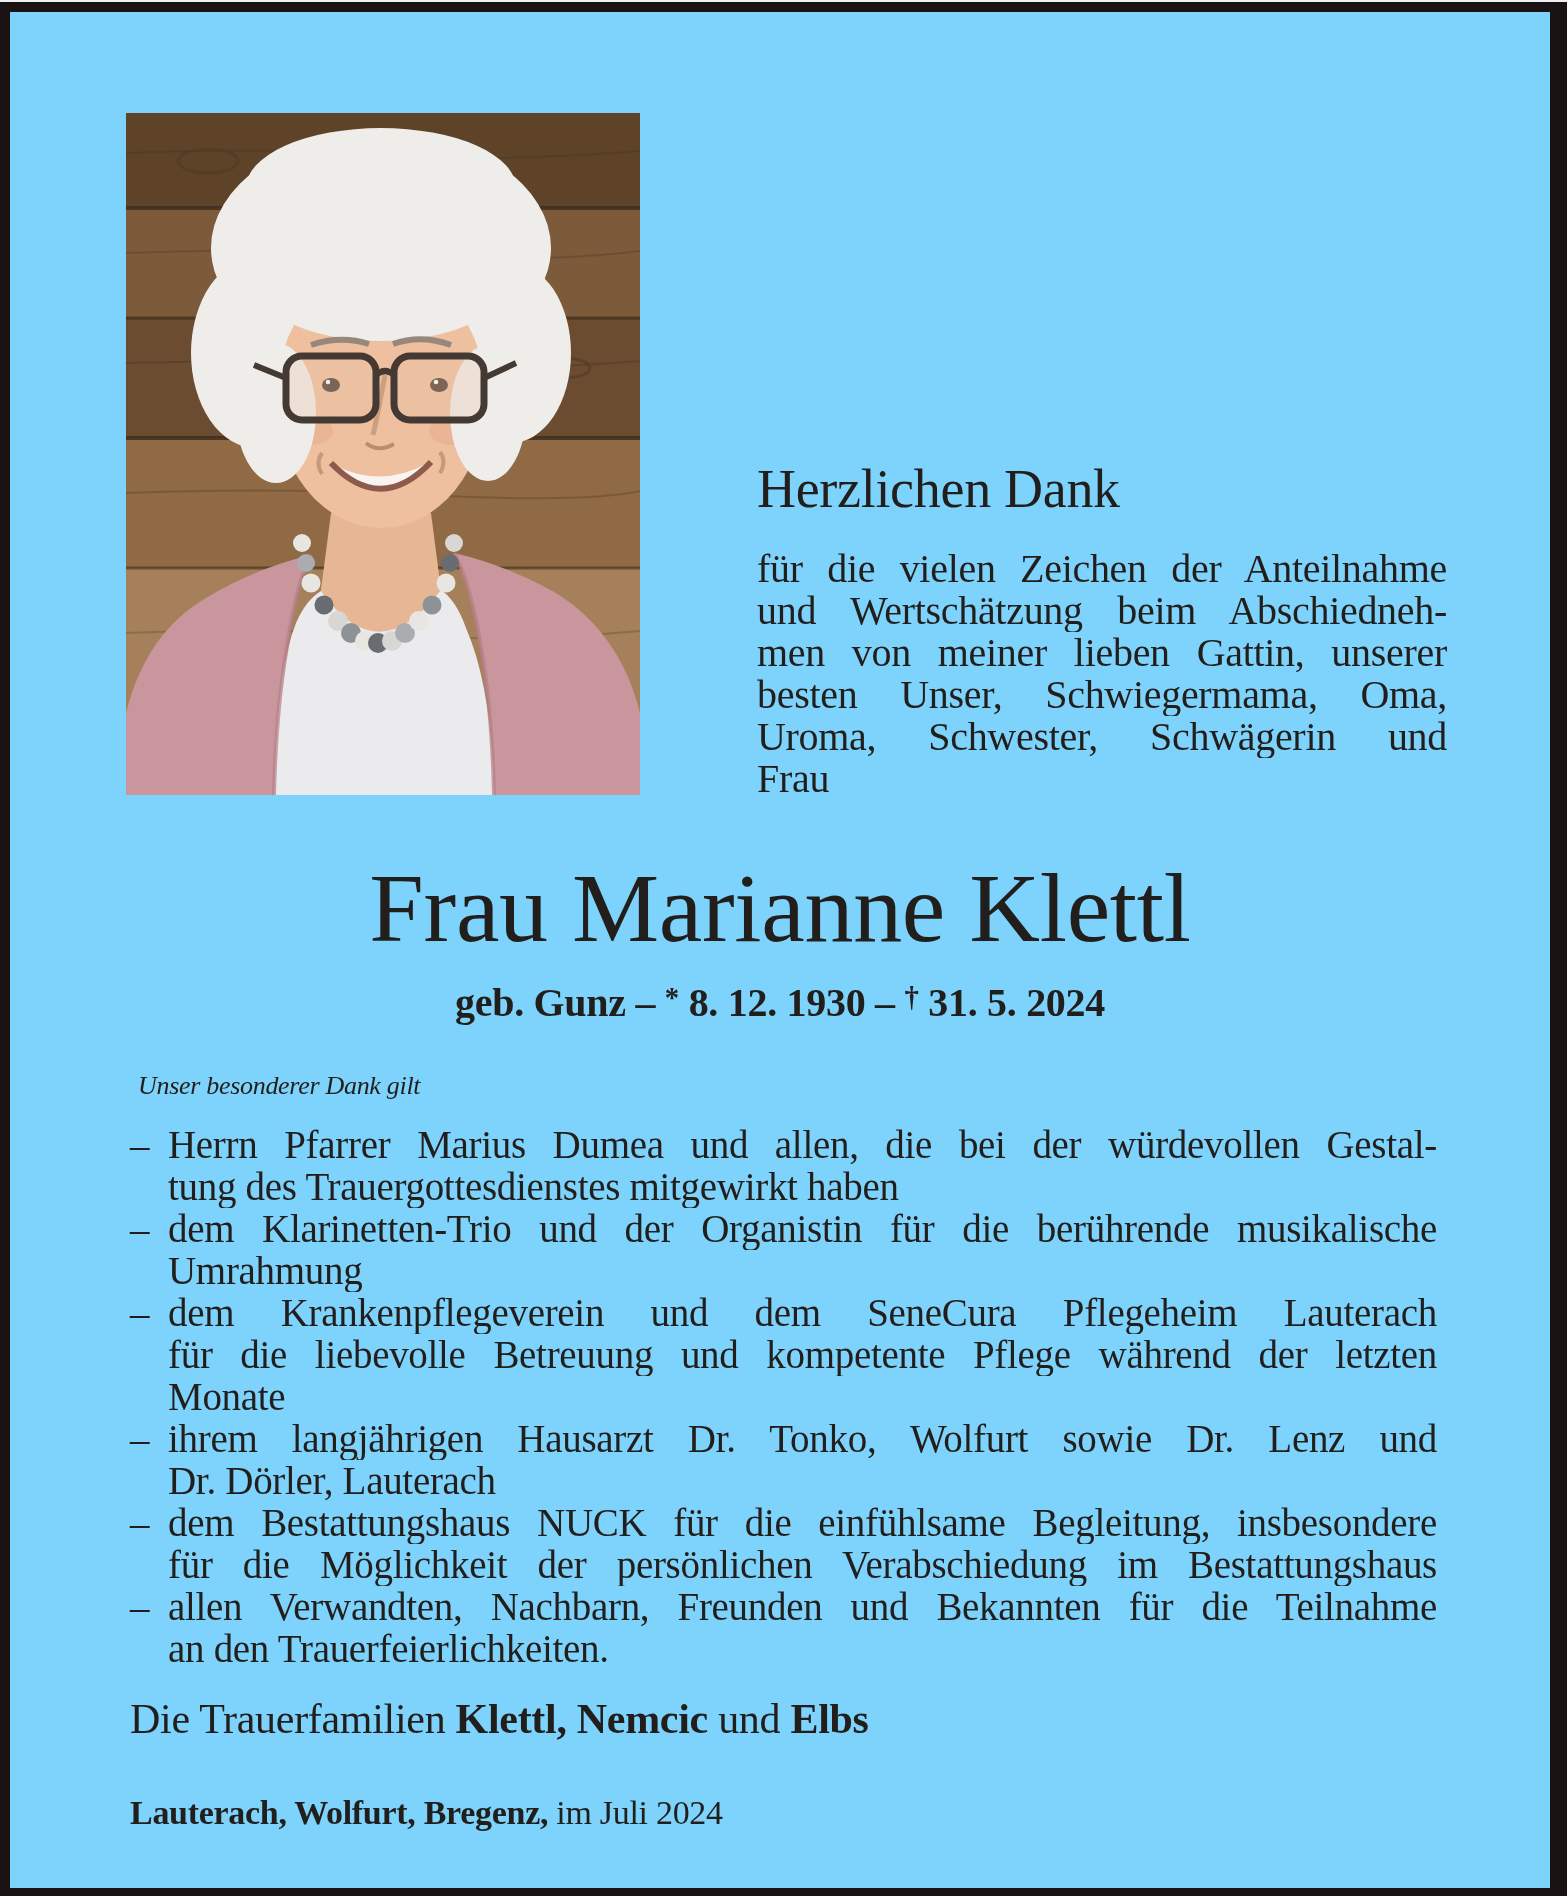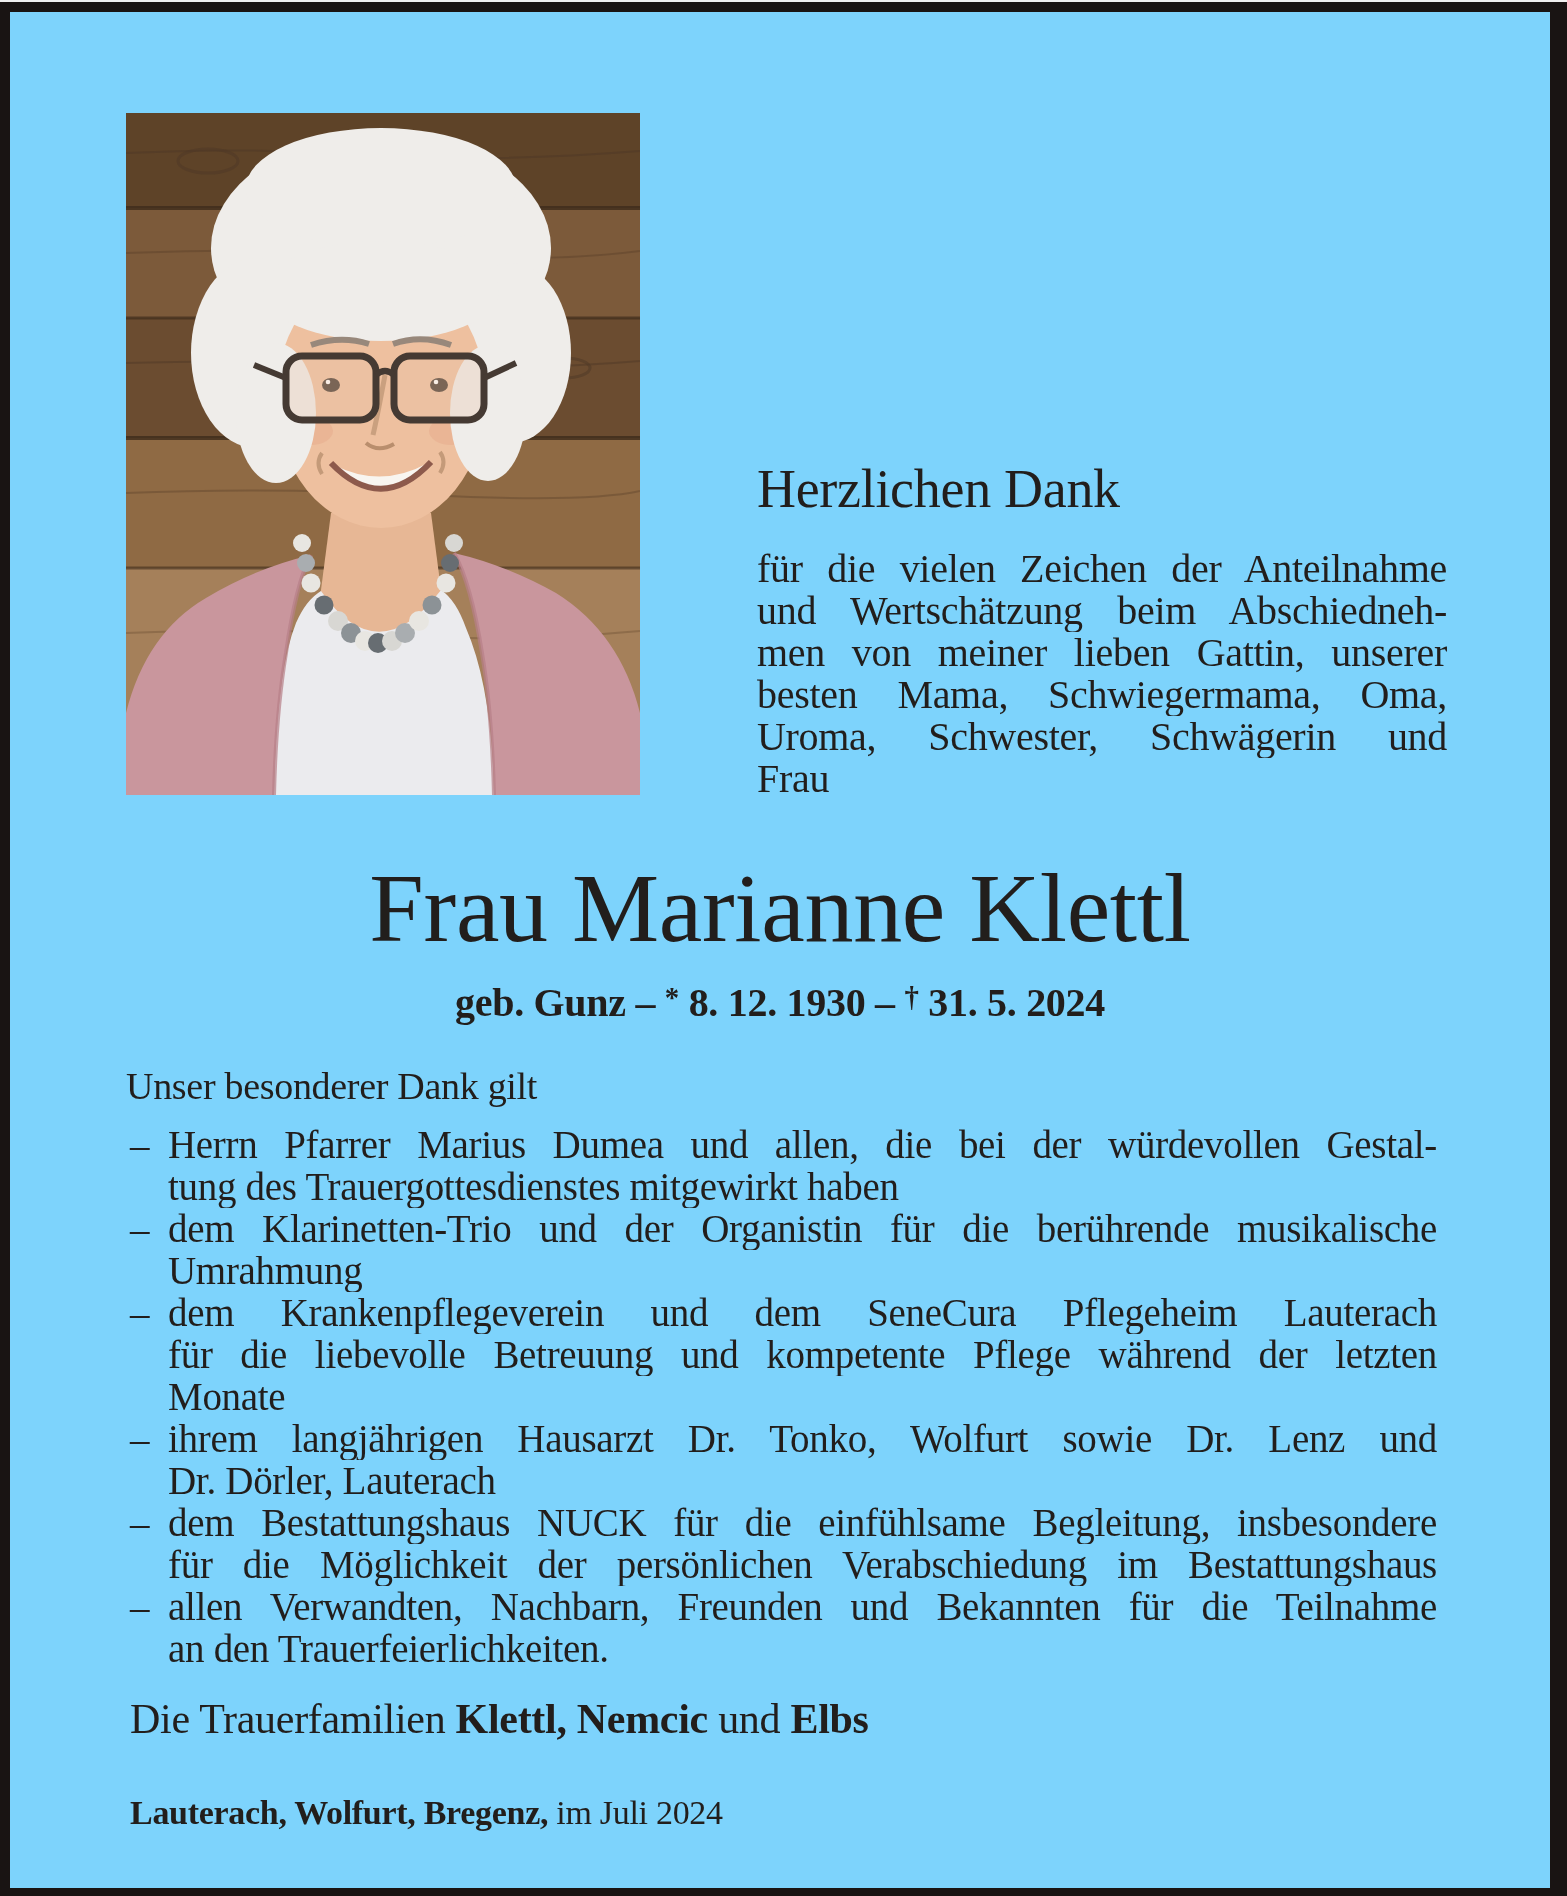--- a/index.html
+++ b/index.html
@@ -19,21 +19,21 @@
   .heading{left:747px; top:448px; font-size:54px; line-height:58px; white-space:nowrap;}
   .intro{left:747px; top:536px; width:690px;}
   .pl{height:42px; line-height:42px; font-size:40px; overflow:hidden;}
   .just{text-align:justify; text-align-last:justify;}
   .endl{text-align:left; text-align-last:left;}
   
   .name{left:0; right:0; top:842px; text-align:center; font-size:98px; line-height:108px; white-space:nowrap;}
   .vitals{left:0; right:0; top:968px; text-align:center; font-size:40px; line-height:46px; font-weight:bold; white-space:nowrap;}
   .sup{font-size:0.72em; position:relative; top:-0.30em;}
   
-  .thanks-intro{left:116px; top:1052px; font-size:38px; line-height:44px;}
+  .thanks-intro{left:128px; top:1052px; font-size:26px; line-height:44px;font-style:italic;}
   .list{left:120px; top:1112px; width:1307px;}
   .item{display:flex; align-items:flex-start;}
   .dash{flex:0 0 38px; height:42px; line-height:42px; font-size:39px;}
   .ilines{flex:1 1 auto; min-width:0;}
   .jl{height:42px; line-height:42px; font-size:39px; overflow:hidden;}
   
   .closing{left:120px; top:1684px; width:1307px; text-align:left; font-size:42px; line-height:46px; white-space:nowrap;}
   .closing b, .footer b{font-weight:bold;}
   .footer{left:120px; top:1778px; font-size:34px; line-height:46px; white-space:nowrap;}
 </style>
@@ -138,21 +138,21 @@
       </g>
     </svg>
   </div>
 
   <div class="abs heading">Herzlichen Dank</div>
 
   <div class="abs intro">
     <div class="pl just">für die vielen Zeichen der Anteilnahme</div>
     <div class="pl just">und Wertschätzung beim Abschiedneh-</div>
     <div class="pl just">men von meiner lieben Gattin, unserer</div>
-    <div class="pl just">besten Mama, Schwiegermama, Oma,</div>
+    <div class="pl just">besten Unser, Schwiegermama, Oma,</div>
     <div class="pl just">Uroma, Schwester, Schwägerin und</div>
     <div class="pl endl">Frau</div>
   </div>
 
   <div class="abs name">Frau Marianne Klettl</div>
 
   <div class="abs vitals">
     <span>geb. Gunz –</span>
     <span class="sup">*</span>
     <span>8. 12. 1930</span>

